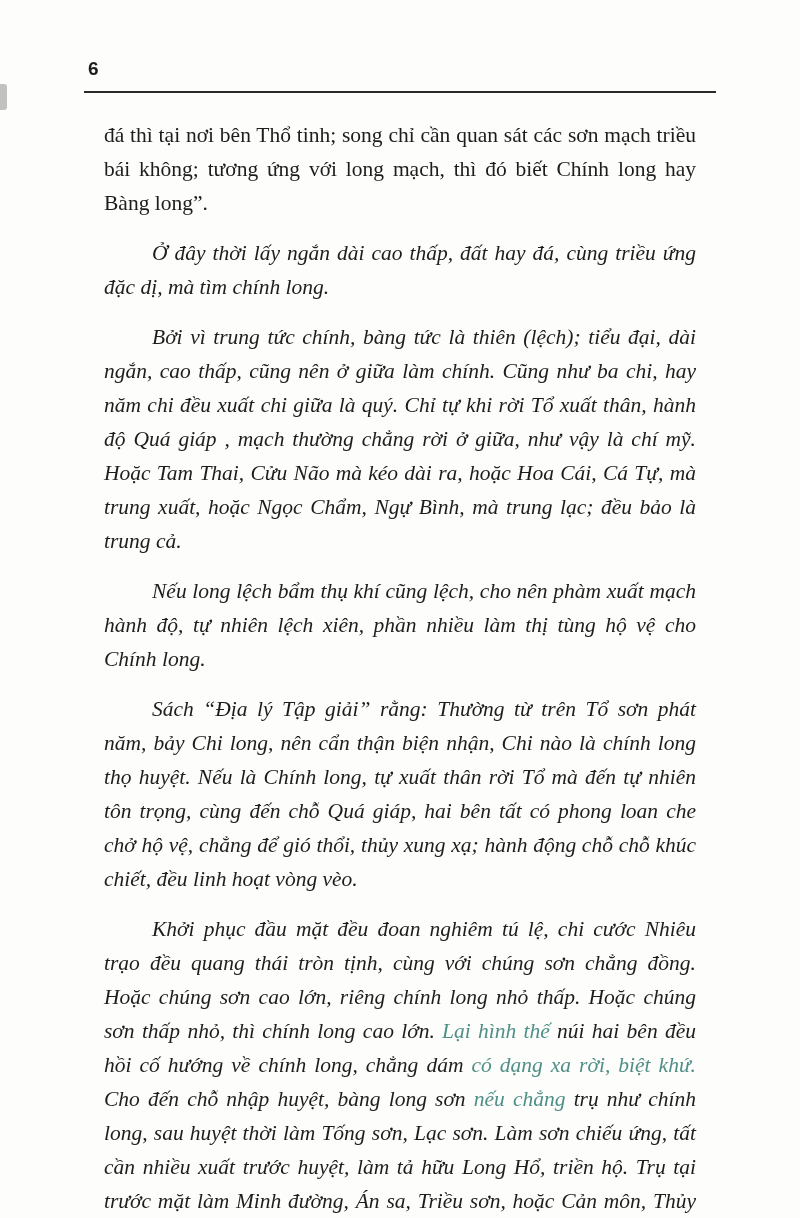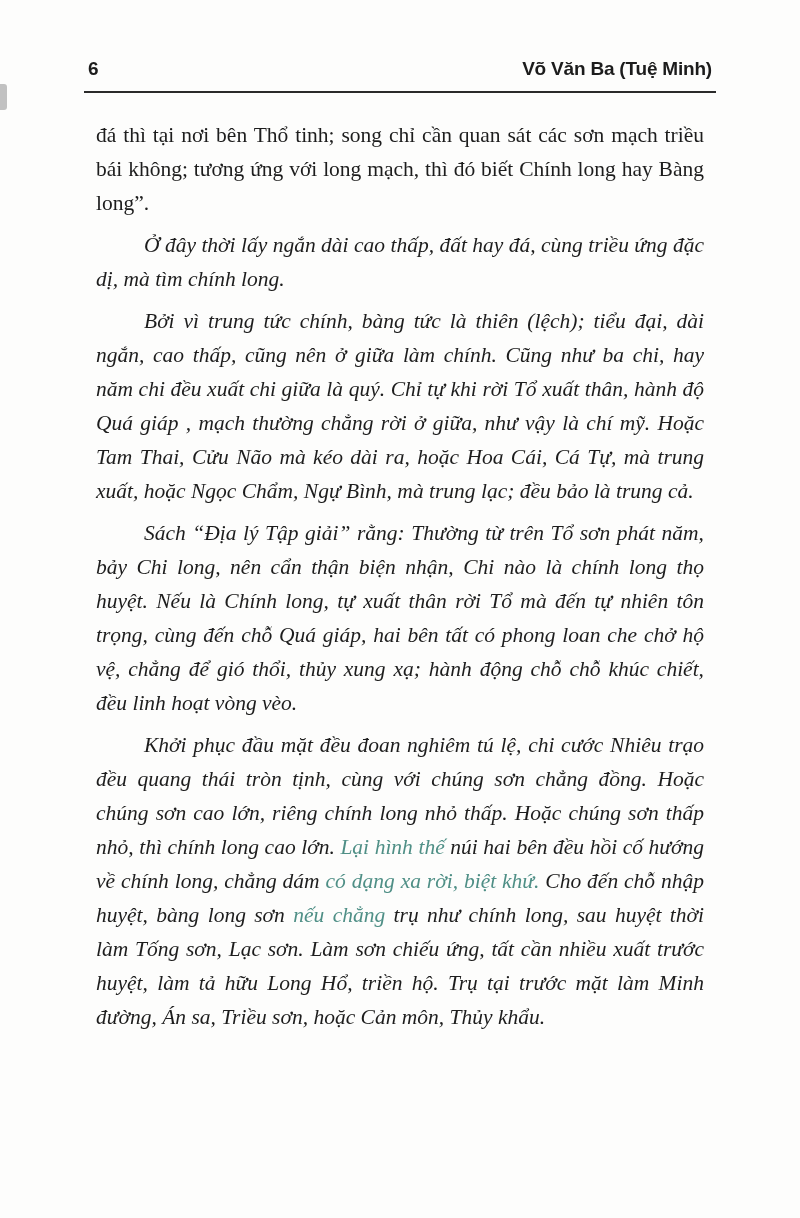--- a/index.html
+++ b/index.html
@@ -33,21 +33,21 @@
   }
   .page-body {
     margin-top: 25px;
     font-family: "Liberation Serif", "DejaVu Serif", serif;
     font-size: 21.5px;
     line-height: 34px;
     color: #1d1d1d;
     text-align: justify;
   }
   .page-body p.para {
-    margin: 8px;
+    margin: 16px;
   }
   .page-body p.indent {
     text-indent: 48px;
     font-style: italic;
   }
   .page-body p.italic {
     font-style: italic;
   }
   .scan-smudge {
     position: absolute;
@@ -61,25 +61,25 @@
   }
 </style>
 </head>
 <body>
 
 <div class="page">
   <div class="scan-smudge"></div>
 
   <header class="page-header">
     <span>6</span>
-    <span>Võ Văn Ba (Tuệ Minh)</span>
   </header>
 
   <div class="header-rule"></div>
 
   <main class="page-body">
       <p class="para"><span>đá thì tại nơi bên Thổ tinh; song chỉ cần quan sát các sơn mạch triều bái không; tương ứng với long mạch, thì đó biết Chính long hay Bàng long”.</span></p>
       <p class="para indent italic"><span>Ở đây thời lấy ngắn dài cao thấp, đất hay đá, cùng triều ứng đặc dị, mà tìm chính long.</span></p>
       <p class="para indent"><span>Bởi vì trung tức chính, bàng tức là thiên (lệch); tiểu đại, dài ngắn, cao thấp, cũng nên ở giữa làm chính. Cũng như ba chi, hay năm chi đều xuất chi giữa là quý. Chỉ tự khi rời Tổ xuất thân, hành độ Quá giáp , mạch thường chẳng rời ở giữa, như vậy là chí mỹ. Hoặc Tam Thai, Cửu Não mà kéo dài ra, hoặc Hoa Cái, Cá Tự, mà trung xuất, hoặc Ngọc Chẩm, Ngự Bình, mà trung lạc; đều bảo là trung cả.</span></p>
+      <p class="para indent"><span>Nếu long lệch bẩm thụ khí cũng lệch, cho nên phàm xuất mạch hành độ, tự nhiên lệch xiên, phần nhiều làm thị tùng hộ vệ cho Chính long.</span></p>
       <p class="para indent"><span>Sách “Địa lý Tập giải” rằng: Thường từ trên Tổ sơn phát năm, bảy Chi long, nên cẩn thận biện nhận, Chi nào là chính long thọ huyệt. Nếu là Chính long, tự xuất thân rời Tổ mà đến tự nhiên tôn trọng, cùng đến chỗ Quá giáp, hai bên tất có phong loan che chở hộ vệ, chẳng để gió thổi, thủy xung xạ; hành động chỗ chỗ khúc chiết, đều linh hoạt vòng vèo.</span></p>
       <p class="para indent"><span>Khởi phục đầu mặt đều đoan nghiêm tú lệ, chi cước Nhiêu trạo đều quang thái tròn tịnh, cùng với chúng sơn chẳng đồng. Hoặc chúng sơn cao lớn, riêng chính long nhỏ thấp. Hoặc chúng sơn thấp nhỏ, thì chính long cao lớn. </span><span style="color: rgb(79, 143, 134);">Lại hình thế</span><span> núi hai bên đều hồi cố hướng về chính long, chẳng dám </span><span style="color: rgb(79, 143, 134);">có dạng xa rời, biệt khứ.</span><span> Cho đến chỗ nhập huyệt, bàng long sơn </span><span style="color: rgb(79, 143, 134);">nếu chẳng</span><span> trụ như chính long, sau huyệt thời làm Tống sơn, Lạc sơn. Làm sơn chiếu ứng, tất cần nhiều xuất trước huyệt, làm tả hữu Long Hổ, triền hộ. Trụ tại trước mặt làm Minh đường, Án sa, Triều sơn, hoặc Cản môn, Thủy khẩu.</span></p>
     </main>
 </div>
 
 </body></html>

